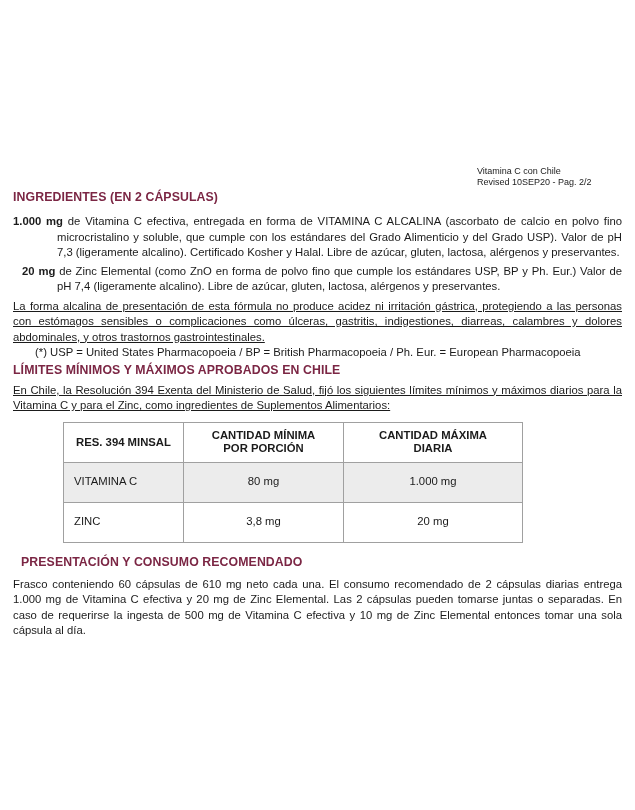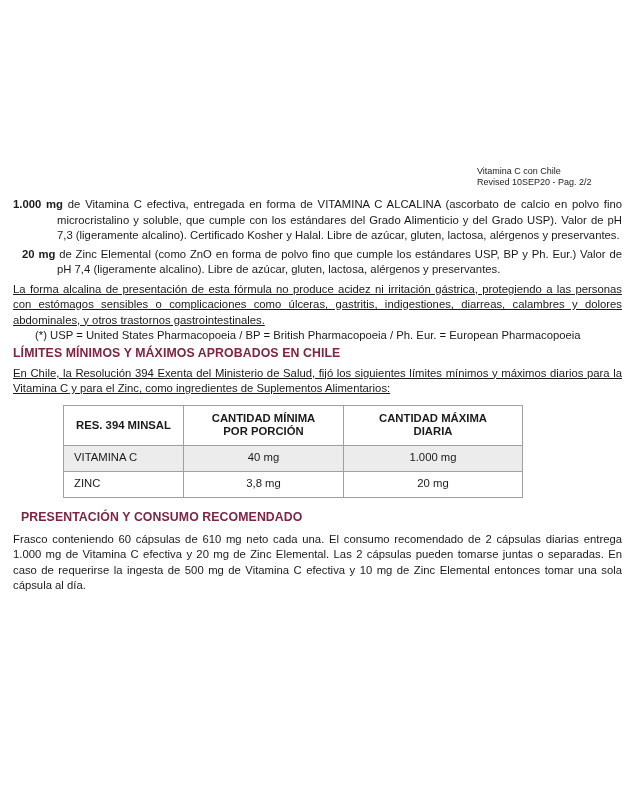--- a/index.html
+++ b/index.html
@@ -57,40 +57,41 @@
     vertical-align: middle;
   }
   .limits-table th {
     height: 40px;
     font-weight: bold;
     text-align: center;
     padding: 2px 4px;
   }
   .th-line { display: block; line-height: 13px; }
   .limits-table td {
-    height: 26px;
+    height: 40px;
     text-align: center;
     padding: 2px 4px;
   }
   .limits-table td.rowname { text-align: left; padding-left: 10px; }
   .limits-table tr.shaded { background: #ececec; }
   .col-name { width: 120px; }
   .col-min { width: 160px; }
   .col-max { width: 179px; }
 </style>
 </head>
 <body>
 
 <div class="page">
 
   <div class="doc-header">
     <div>Vitamina C con Chile</div>
     <div>Revised 10SEP20 - Pag. 2/2</div>
   </div>
 
+  <h1 class="h-ingredientes">INGREDIENTES (EN 2 CÁPSULAS)</h1>
 
   <p class="ing ing1">
     <b class="amt">1.000 mg</b>
     <span>de Vitamina C efectiva, entregada en forma de VITAMINA C ALCALINA (ascorbato de calcio en polvo fino microcristalino y soluble, que cumple con los estándares del Grado Alimenticio y del Grado USP). Valor de pH 7,3 (ligeramente alcalino). Certificado Kosher y Halal. Libre de azúcar, gluten, lactosa, alérgenos y preservantes.</span>
   </p>
 
   <p class="ing ing2">
     <b class="amt">20 mg</b>
     <span>de Zinc Elemental (como ZnO en forma de polvo fino que cumple los estándares USP, BP y Ph. Eur.) Valor de pH 7,4 (ligeramente alcalino). Libre de azúcar, gluten, lactosa, alérgenos y preservantes.</span>
   </p>
@@ -121,21 +122,21 @@
         </th>
         <th>
           <span class="th-line">CANTIDAD MÁXIMA</span>
             <span class="th-line">DIARIA</span>
         </th>
       </tr>
     </thead>
     <tbody>
       <tr class="shaded">
         <td class="rowname">VITAMINA C</td>
-        <td>40 mg</td>
+        <td>80 mg</td>
         <td>1.000 mg</td>
       </tr>
       <tr>
         <td class="rowname">ZINC</td>
         <td>3,8 mg</td>
         <td>20 mg</td>
       </tr>
     </tbody>
   </table>
 

